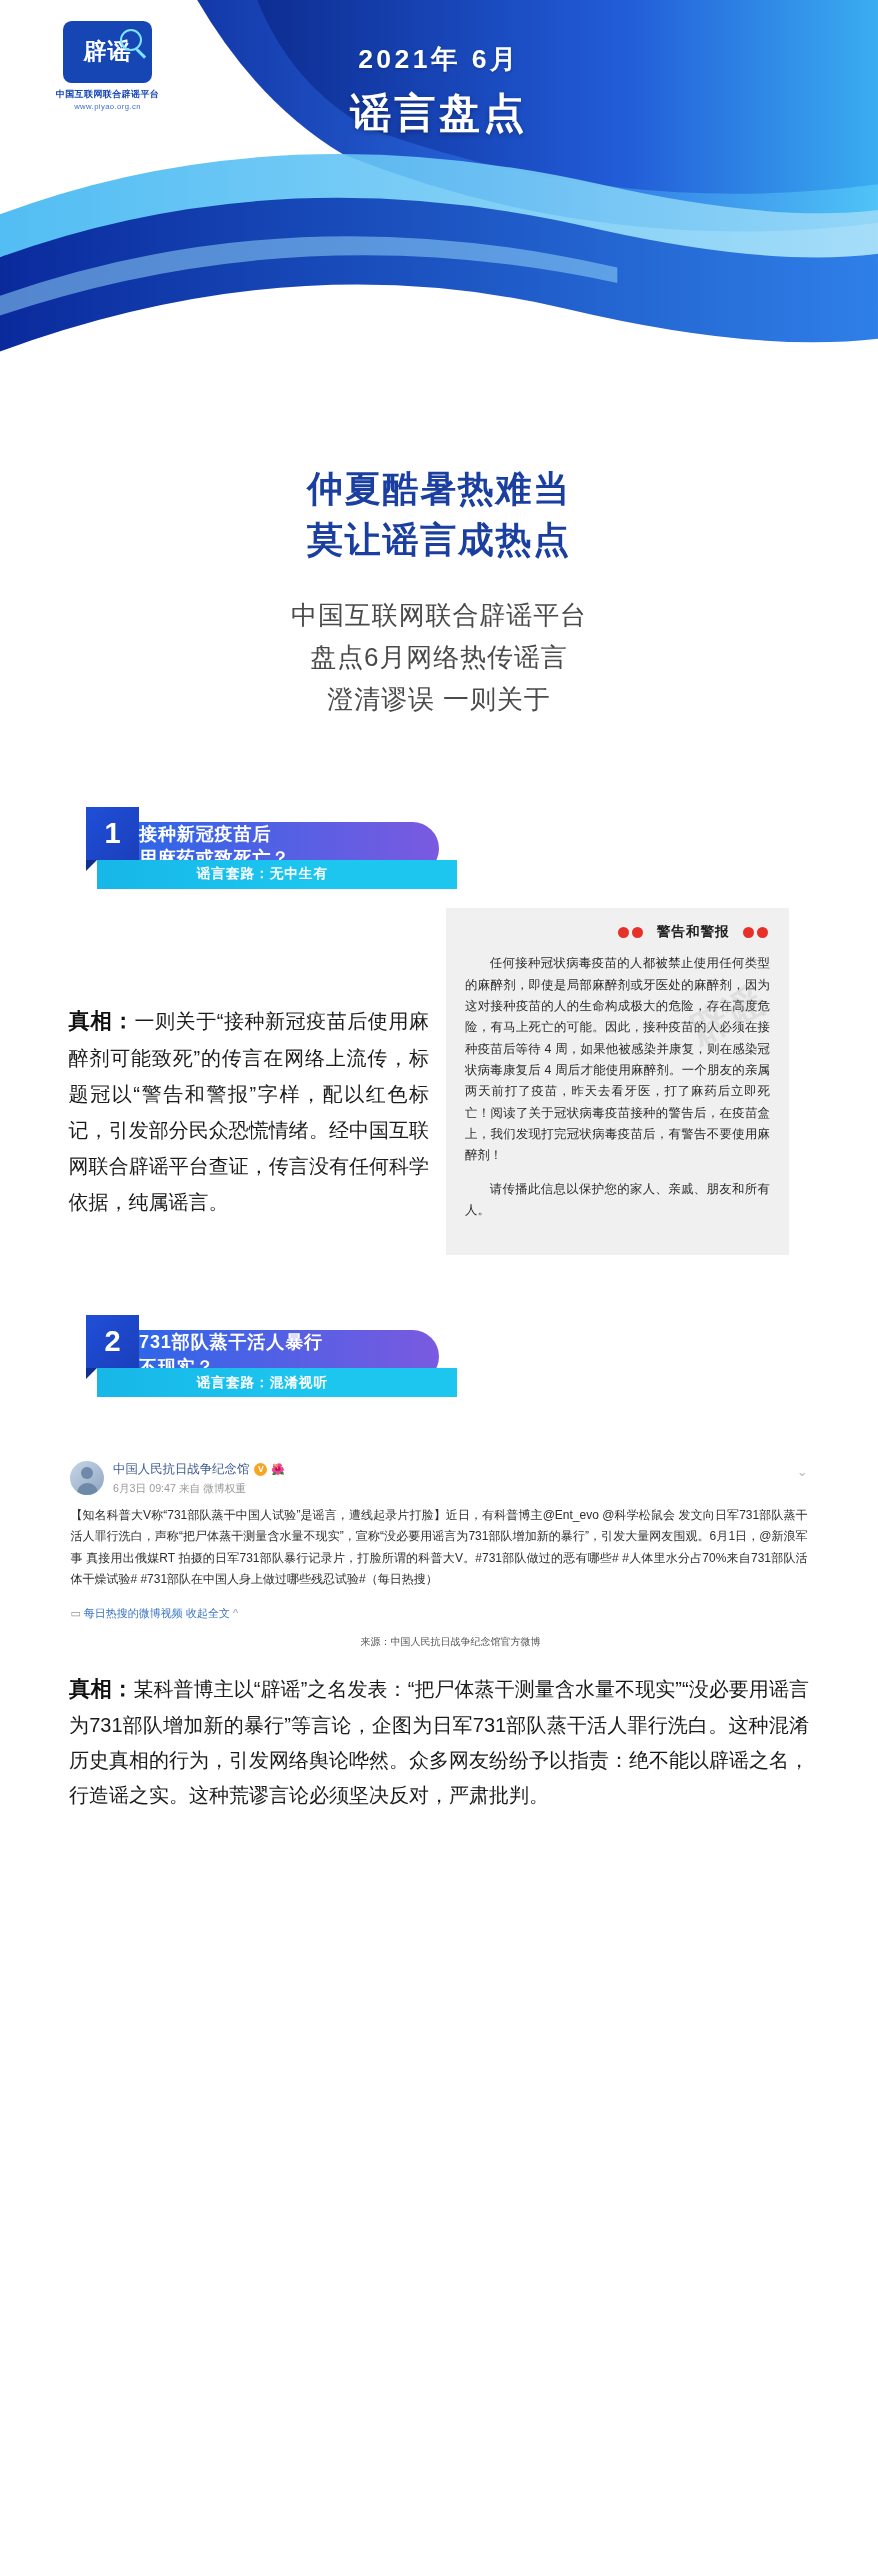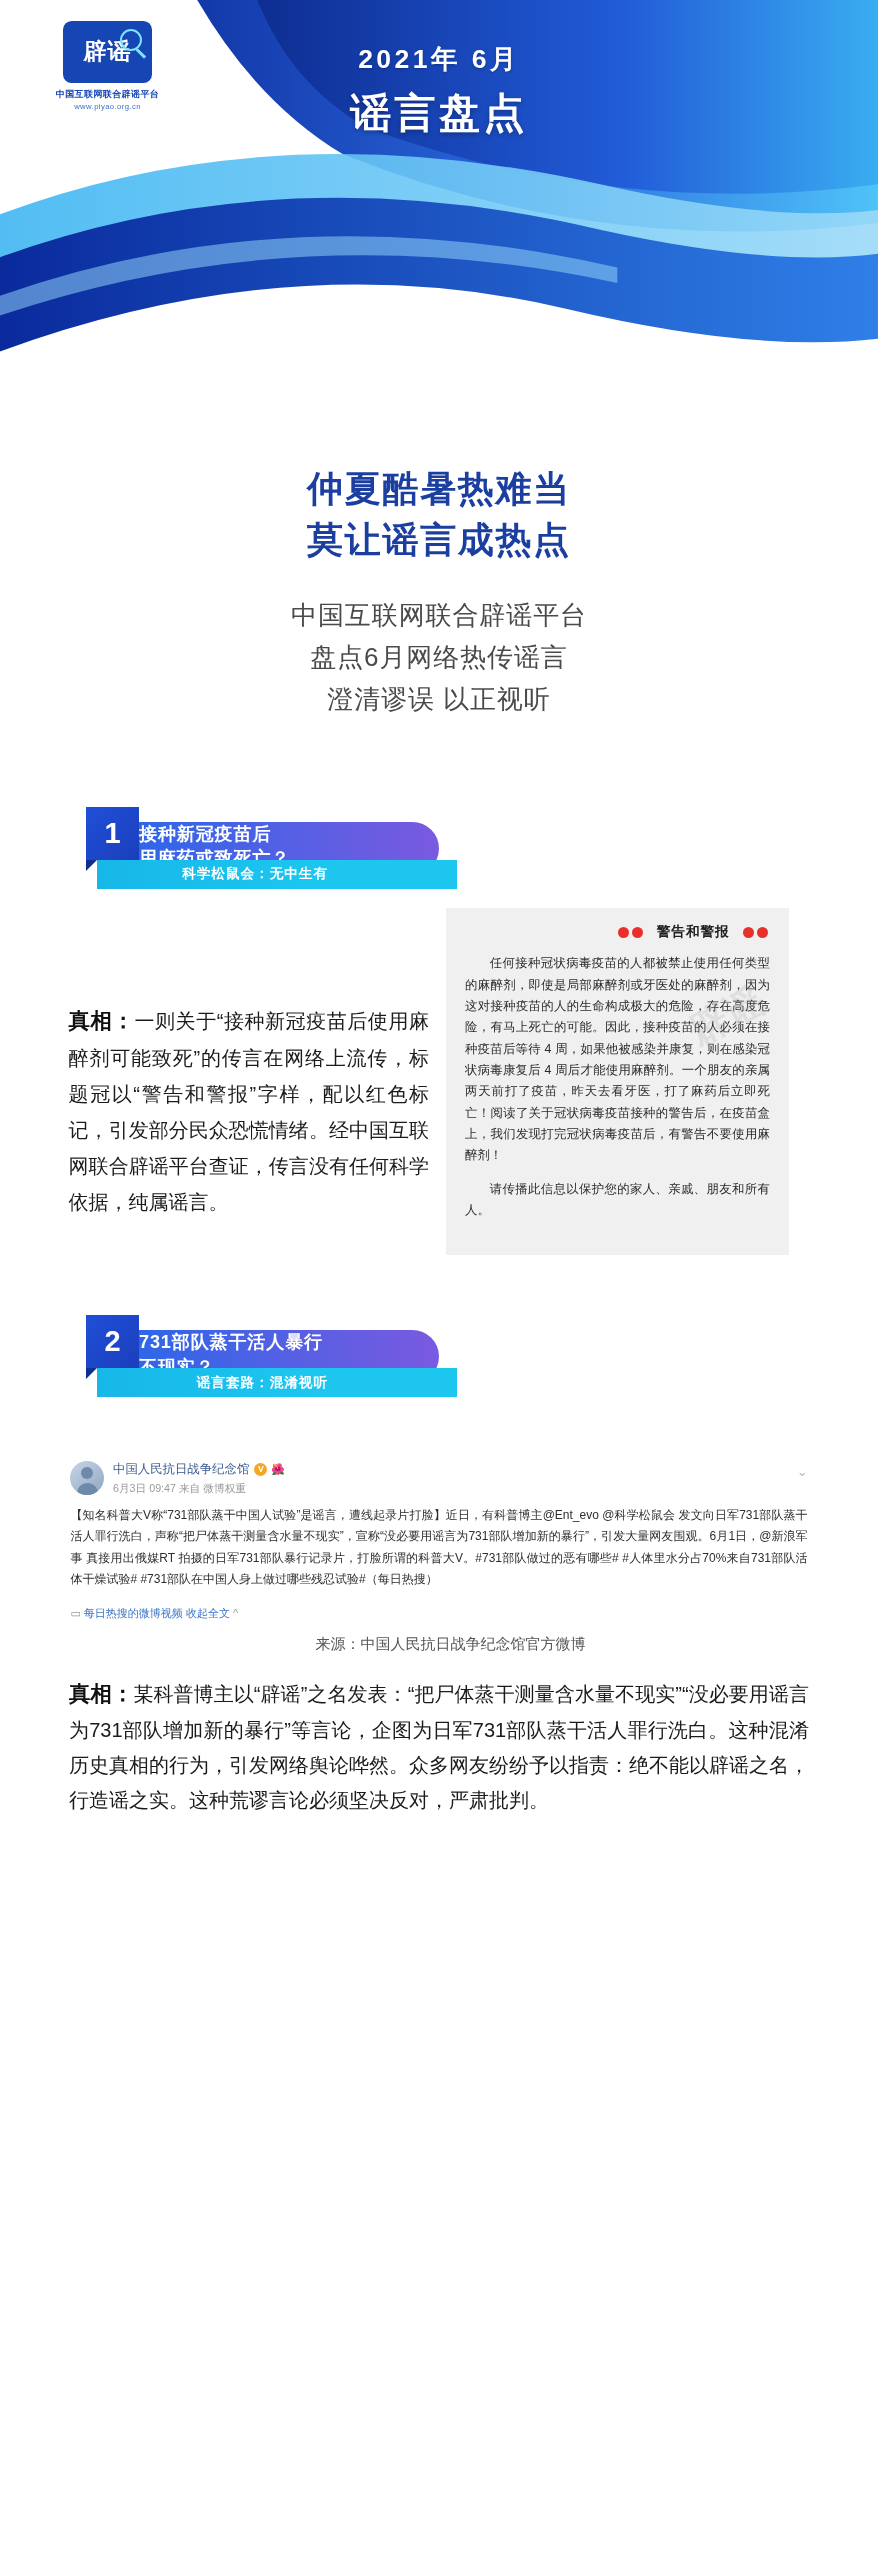--- a/index.html
+++ b/index.html
@@ -168,21 +168,21 @@
   .wb-flower { margin-left:4.3px; font-size:11px; }
   .wb-time { margin-top:4.3px; font-size:10.7px; color:#9a9a9a; }
   .wb-chevron { color:#b5b5b5; font-size:13px; padding-top:3.4px; }
   .wb-body {
     margin-top:8.6px; font-size:12px; line-height:1.78; color:#2e2e2e;
     text-align:justify;
   }
   .wb-foot { margin-top:16px; font-size:11px; color:#9a9a9a; }
   .wb-foot .lk { color:#3b74c4; }
   .wb-source {
-    margin-top:12px; text-align:center; font-size:15px; color:#555;margin-left:23px;
+    margin-top:12px; text-align:center; font-size:10px; color:#555;margin-left:23px;
   }
   .gap-md { height:34px; }
   .gap-lg { height:51px; }
 </style>
 </head>
 <body>
 
 <div class="page">
 
   <div class="header">
@@ -230,34 +230,34 @@
   </div>
 
   <div class="intro">
     <h1>
       <span>仲夏酷暑热难当</span><br>
       <span>莫让谣言成热点</span>
     </h1>
     <div class="sub">
       <div>中国互联网联合辟谣平台</div>
       <div>盘点6月网络热传谣言</div>
-      <div>澄清谬误 以正视听</div>
+      <div>澄清谬误 一则关于</div>
     </div>
   </div>
 
   <div class="section">
     <div class="banner-wrap">
       <div class="banner-num">1</div>
       <div class="banner-bar">
         <span>
           <span>接种新冠疫苗后</span><br>
           <span>用麻药或致死亡？</span>
         </span>
       </div>
-      <div class="banner-sub">科学松鼠会：无中生有</div>
+      <div class="banner-sub">谣言套路：无中生有</div>
     </div>
 
     <div class="s1-flex">
       <div class="s1-left">
         <div class="truth">
           <span class="tlabel">真相：</span><span>一则关于“接种新冠疫苗后使用麻醉剂可能致死”的传言在网络上流传，标题冠以“警告和警报”字样，配以红色标记，引发部分民众恐慌情绪。经中国互联网联合辟谣平台查证，传言没有任何科学依据，纯属谣言。</span>
         </div>
       </div>
 
       <div class="s1-card">

